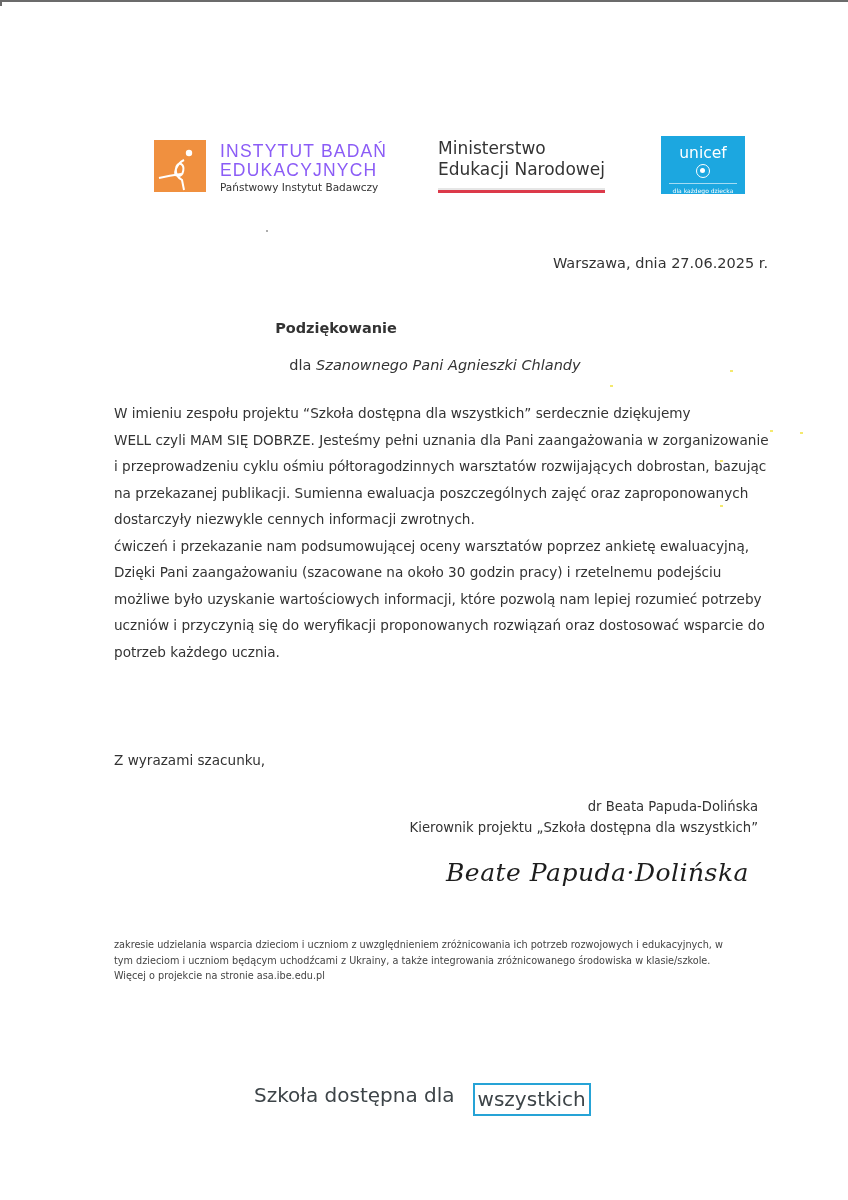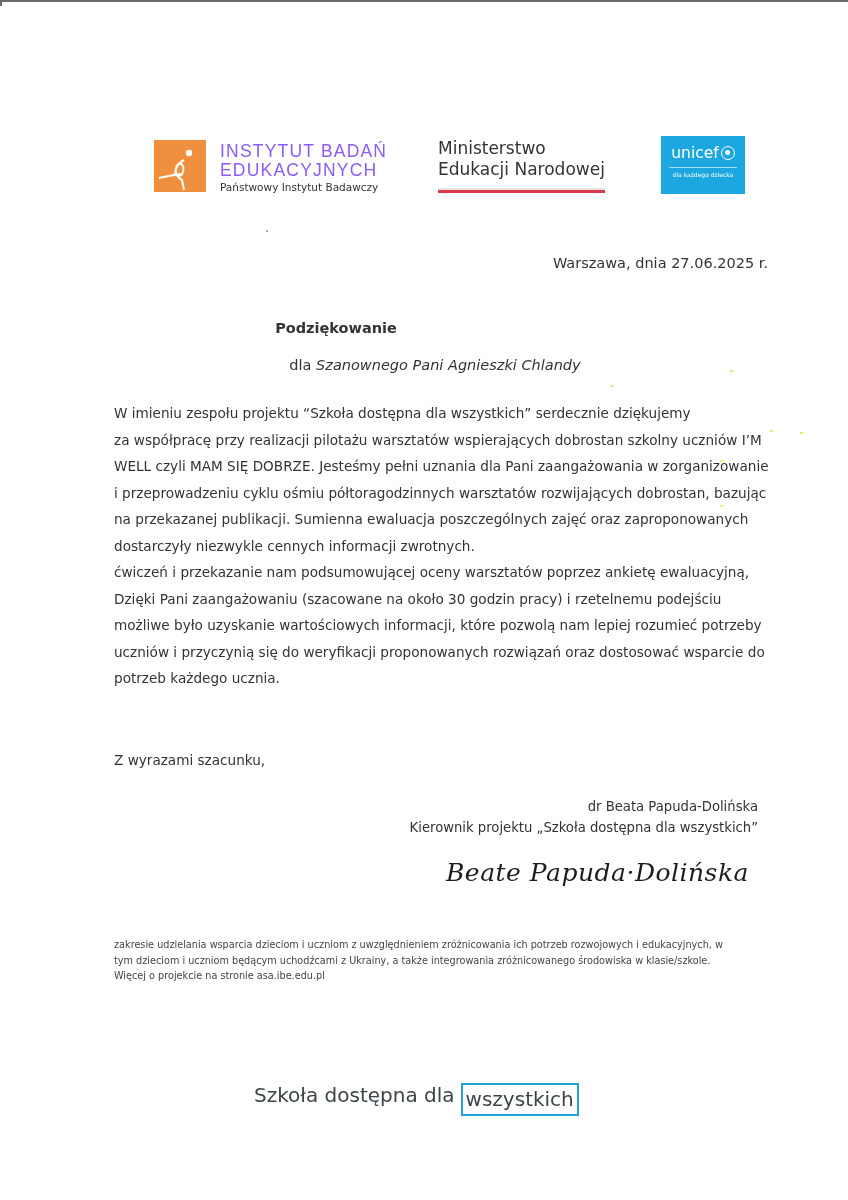--- a/index.html
+++ b/index.html
@@ -18,21 +18,21 @@
   .ibe-name { font-family:Liberation Sans, sans-serif; font-size:17.5px; letter-spacing:1.2px; color:#8b5cf6; line-height:19px; }
   .ibe-sub { font-family:"DejaVu Sans", sans-serif; font-size:10.5px; color:#333; margin-top:1px; }
 
   .men-block { position:absolute; left:438px; top:138px; }
   .men-line { font-family:"DejaVu Sans", sans-serif; font-size:17px; color:#333; line-height:21px; }
   .men-flag { margin-top:8px; width:167px; }
   .men-flag .white { height:2px; background:#e6e6e6; }
   .men-flag .red { height:3px; background:#dc3a4a; }
 
   .unicef-logo { position:absolute; left:661px; top:136px; width:84px; height:58px; background:#1ca7e0; color:#fff; text-align:center; }
-  .unicef-word { font-family:"DejaVu Sans", sans-serif; font-size:15.5px; margin-top:8px; display:flex; align-items:center; justify-content:center; gap:2px; }
+  .unicef-word { font-family:"DejaVu Sans", sans-serif; font-size:15.5px; margin-top:8px; display:flex; align-items:center; justify-content:center; gap:2px;flex-direction:column; }
   .globe { width:14px; height:14px; border:1.6px solid #fff; border-radius:50%; box-sizing:border-box; position:relative; }
   .globe::after { content:""; position:absolute; left:3px; top:3px; width:5px; height:5px; background:#fff; border-radius:50%; }
   .unicef-sep { height:1px; background:rgba(255,255,255,0.6); margin:5px 8px 3px 8px; }
   .unicef-tag { font-family:"DejaVu Sans", sans-serif; font-size:6px; }
 
   
   .doc { font-family:"DejaVu Sans", sans-serif; color:#333; }
   .date { position:absolute; right:80px; top:255px; font-size:14.5px; }
   .title { position:absolute; left:0; width:672px; top:320px; text-align:center; font-size:14.5px; font-weight:bold; }
   .recipient { position:absolute; left:0; width:870px; top:357px; text-align:center; font-size:14.5px; }
@@ -43,21 +43,21 @@
 
   .closing { position:absolute; left:114px; top:752px; font-size:13.6px; }
   .sig-name { position:absolute; right:90px; top:799px; font-size:13.2px; text-align:right; }
   .sig-role { position:absolute; right:90px; top:820px; font-size:13.2px; text-align:right; }
   .signature { position:absolute; left:446px; top:858px; font-family:"DejaVu Serif", serif; font-style:italic; font-size:25px; color:#1d1d1d; letter-spacing:0.5px; }
 
   .footer-note { position:absolute; left:114px; top:937px; width:660px; font-size:9.7px; line-height:15.6px; color:#444; }
   .footer-note div { white-space:nowrap; }
 
   .brand { position:absolute; left:254px; top:1083px; font-family:"DejaVu Sans", sans-serif; font-size:20px; color:#3d4448; display:flex; align-items:flex-start; }
-  .brand-box { border:2px solid #26a3d6; padding:0 3px 1px 3px; margin-left:6px; line-height:28px; }
+  .brand-box { border:2px solid #26a3d6; padding:0 3px 1px 3px; margin-left:18px; line-height:28px; }
 
   .speck { position:absolute; width:3px; height:2px; background:#f0e030; opacity:0.7; }
   .dot { position:absolute; width:2px; height:2px; background:#777; opacity:0.6; }
 </style>
 </head>
 <body>
 
 <div class="top-edge"></div>
 <div class="top-edge-tick"></div>
 
@@ -95,21 +95,20 @@
 <div class="doc">
   <div class="date">Warszawa, dnia 27.06.2025 r.</div>
   <div class="title">Podziękowanie</div>
   <div class="recipient">
     <span>dla</span>
     <em>Szanownego Pani Agnieszki Chlandy</em>
   </div>
 
   <div class="body-text">
     <div class="body-line">W imieniu zespołu projektu “Szkoła dostępna dla wszystkich” serdecznie dziękujemy</div>
-    <div class="body-line">za współpracę przy realizacji pilotażu warsztatów wspierających dobrostan szkolny uczniów I’M</div>
     <div class="body-line">WELL czyli MAM SIĘ DOBRZE. Jesteśmy pełni uznania dla Pani zaangażowania w zorganizowanie</div>
     <div class="body-line">i przeprowadzeniu cyklu ośmiu półtoragodzinnych warsztatów rozwijających dobrostan, bazując</div>
     <div class="body-line">na przekazanej publikacji. Sumienna ewaluacja poszczególnych zajęć oraz zaproponowanych</div>
     <div class="body-line">dostarczyły niezwykle cennych informacji zwrotnych.</div>
     <div class="body-line">ćwiczeń i przekazanie nam podsumowującej oceny warsztatów poprzez ankietę ewaluacyjną,</div>
     <div class="body-line">Dzięki Pani zaangażowaniu (szacowane na około 30 godzin pracy) i rzetelnemu podejściu</div>
     <div class="body-line">możliwe było uzyskanie wartościowych informacji, które pozwolą nam lepiej rozumieć potrzeby</div>
     <div class="body-line">uczniów i przyczynią się do weryfikacji proponowanych rozwiązań oraz dostosować wsparcie do</div>
     <div class="body-line">potrzeb każdego ucznia.</div>
   </div>

